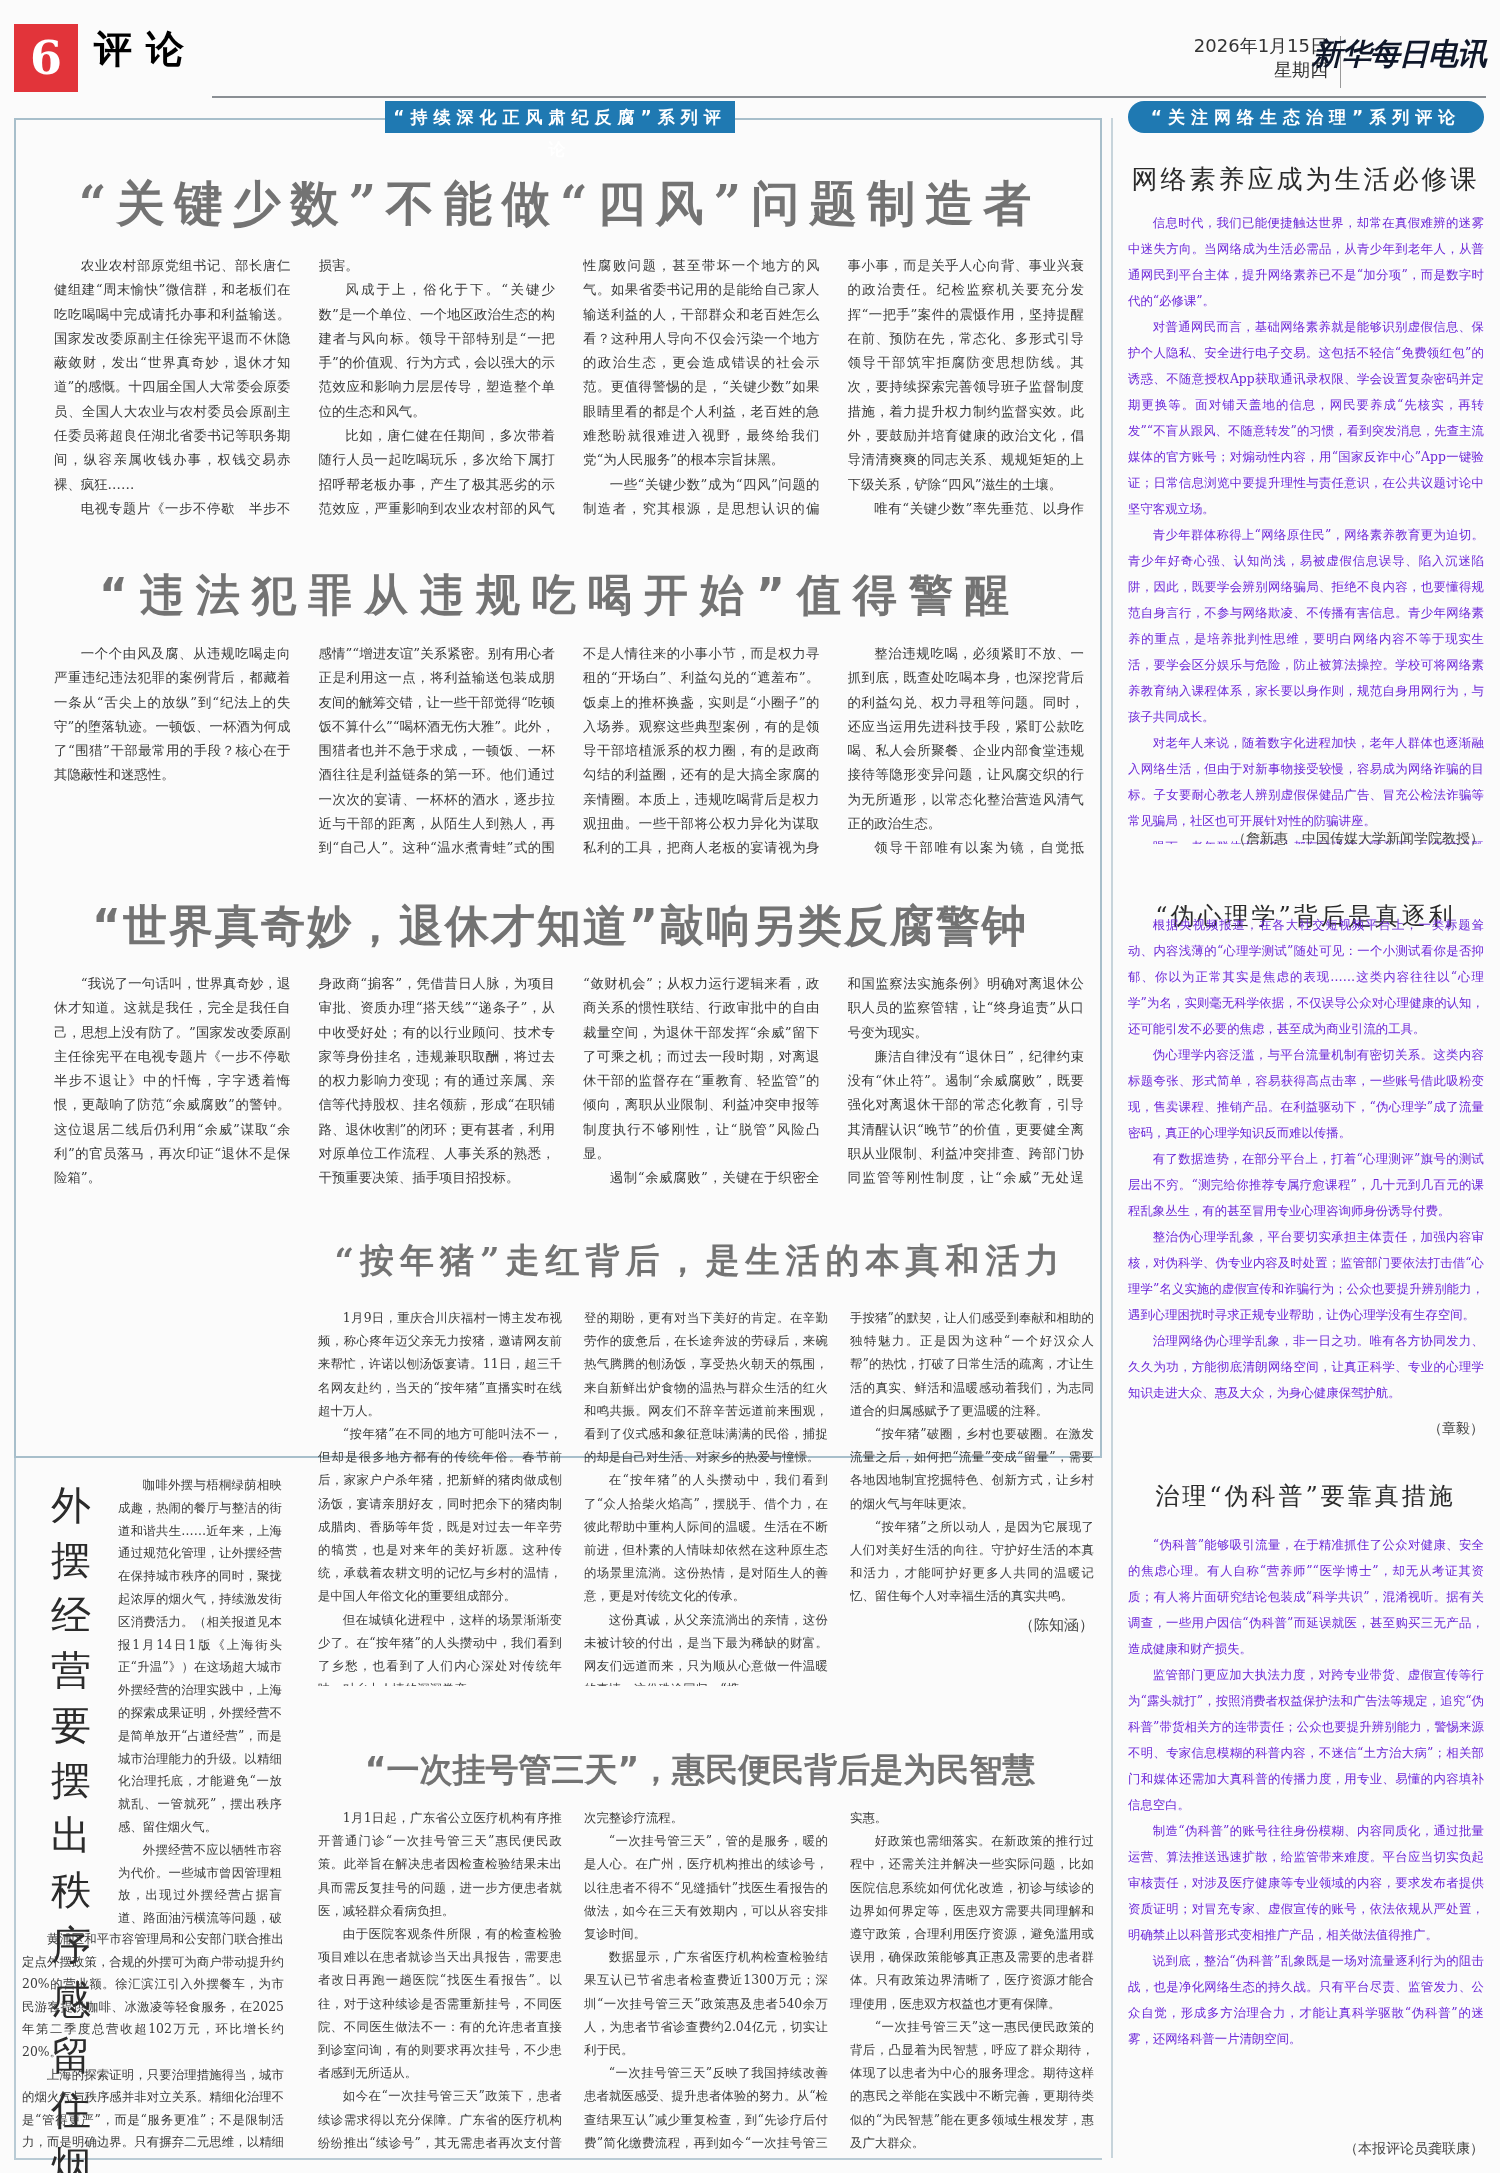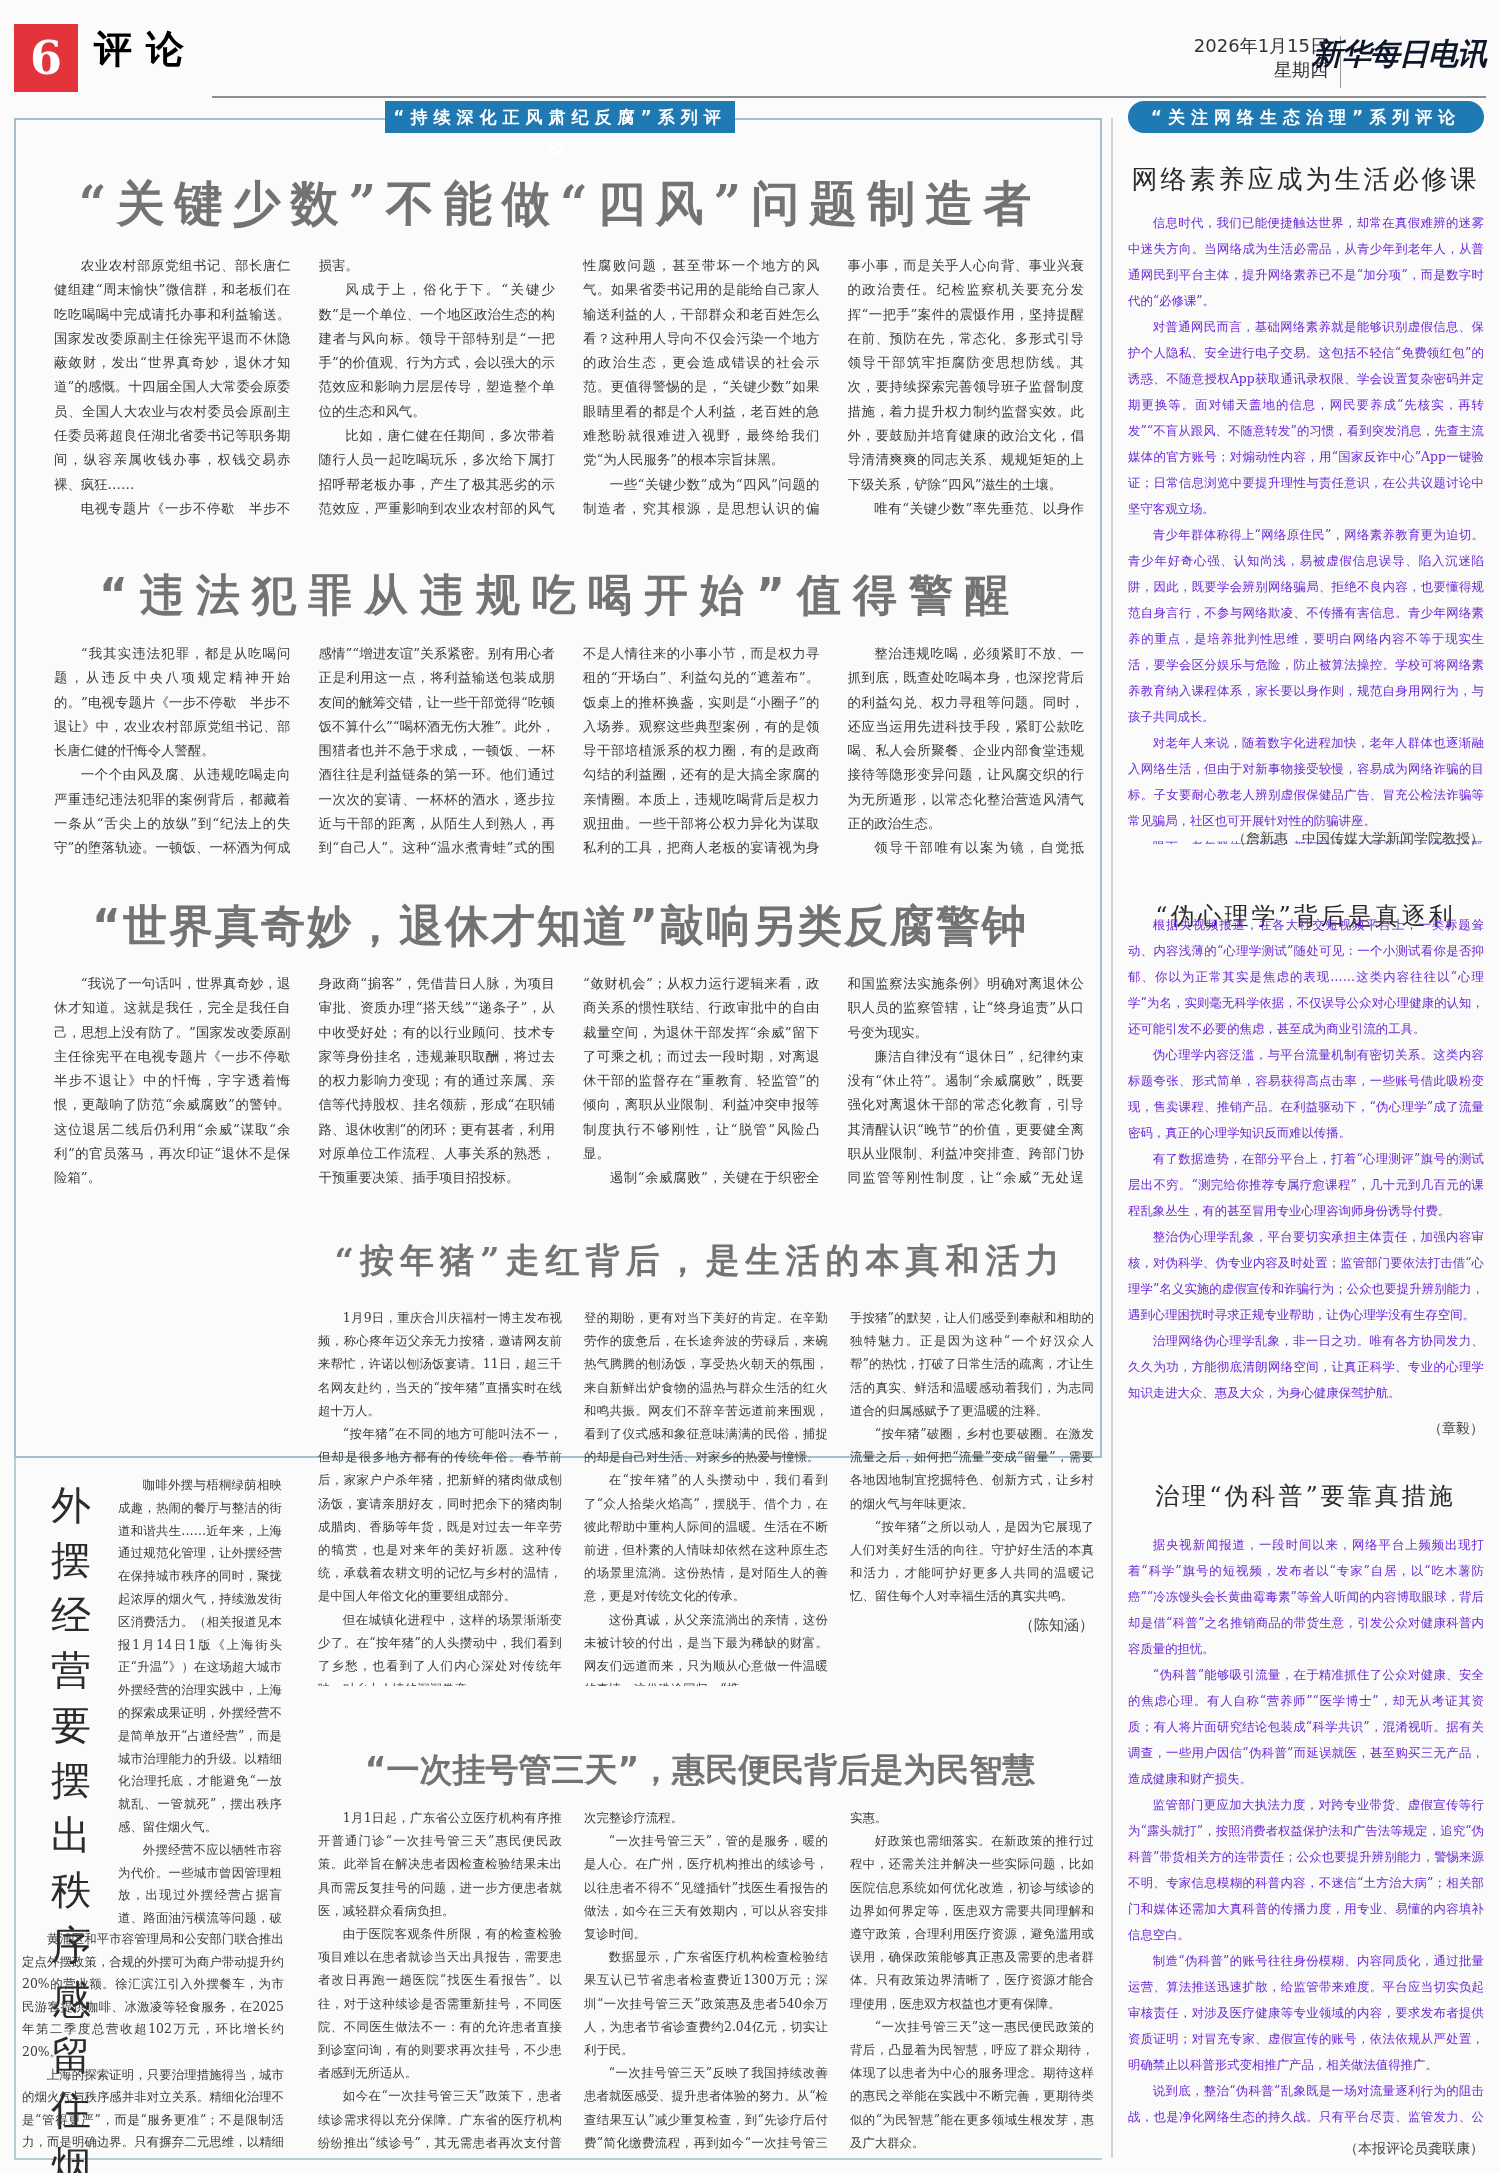--- a/index.html
+++ b/index.html
@@ -84,21 +84,20 @@
     <div class="col">
       <p class="cont">事小事，而是关乎人心向背、事业兴衰的政治责任。纪检监察机关要充分发挥“一把手”案件的震慑作用，坚持提醒在前、预防在先，常态化、多形式引导领导干部筑牢拒腐防变思想防线。其次，要持续探索完善领导班子监督制度措施，着力提升权力制约监督实效。此外，要鼓励并培育健康的政治文化，倡导清清爽爽的同志关系、规规矩矩的上下级关系，铲除“四风”滋生的土壤。</p>
       <p>唯有“关键少数”率先垂范、以身作则，在一顿饭、一杯酒这样的“小事”上严守底线，才能以上率下，涤荡风气，守护好政治生态的绿水青山。</p>
 
     </div>
   </div>
 
   <div class="headline sans" style="left:30px; top:566px; width:1060px; font-size:44px; letter-spacing:12px;">“违法犯罪从违规吃喝开始”值得警醒</div>
   <div class="cols" style="left:54px; top:642px; width:1030px; height:222px;">
     <div class="col">
-      <p>“我其实违法犯罪，都是从吃喝问题，从违反中央八项规定精神开始的。”电视专题片《一步不停歇　半步不退让》中，农业农村部原党组书记、部长唐仁健的忏悔令人警醒。</p>
       <p>一个个由风及腐、从违规吃喝走向严重违纪违法犯罪的案例背后，都藏着一条从“舌尖上的放纵”到“纪法上的失守”的堕落轨迹。一顿饭、一杯酒为何成了“围猎”干部最常用的手段？核心在于其隐蔽性和迷惑性。</p>
 
     </div>
     <div class="col">
       <p class="cont">感情”“增进友谊”关系紧密。别有用心者正是利用这一点，将利益输送包装成朋友间的觥筹交错，让一些干部觉得“吃顿饭不算什么”“喝杯酒无伤大雅”。此外，围猎者也并不急于求成，一顿饭、一杯酒往往是利益链条的第一环。他们通过一次次的宴请、一杯杯的酒水，逐步拉近与干部的距离，从陌生人到熟人，再到“自己人”。这种“温水煮青蛙”式的围猎，最容易突破干部的纪律防线。底线在推杯换盏中不断后退，一旦放松警惕，就容易从“吃人嘴软”走向“拿人手短”。</p>
 
     </div>
     <div class="col">
       <p class="cont">不是人情往来的小事小节，而是权力寻租的“开场白”、利益勾兑的“遮羞布”。饭桌上的推杯换盏，实则是“小圈子”的入场券。观察这些典型案例，有的是领导干部培植派系的权力圈，有的是政商勾结的利益圈，还有的是大搞全家腐的亲情圈。本质上，违规吃喝背后是权力观扭曲。一些干部将公权力异化为谋取私利的工具，把商人老板的宴请视为身份象征，把同僚间的聚餐饮酒当作“拉关系、搭天线”的手段。殊不知“天下没有免费的午餐”，作风“闸门”一旦松动，腐败“暗流”便会汹涌而至。</p>
     </div>
@@ -221,21 +220,20 @@
     <p>根据央视频报道，在各大社交短视频平台上，一类标题耸动、内容浅薄的“心理学测试”随处可见：一个小测试看你是否抑郁、你以为正常其实是焦虑的表现……这类内容往往以“心理学”为名，实则毫无科学依据，不仅误导公众对心理健康的认知，还可能引发不必要的焦虑，甚至成为商业引流的工具。</p>
     <p>伪心理学内容泛滥，与平台流量机制有密切关系。这类内容标题夸张、形式简单，容易获得高点击率，一些账号借此吸粉变现，售卖课程、推销产品。在利益驱动下，“伪心理学”成了流量密码，真正的心理学知识反而难以传播。</p>
     <p>有了数据造势，在部分平台上，打着“心理测评”旗号的测试层出不穷。“测完给你推荐专属疗愈课程”，几十元到几百元的课程乱象丛生，有的甚至冒用专业心理咨询师身份诱导付费。</p>
     <p>整治伪心理学乱象，平台要切实承担主体责任，加强内容审核，对伪科学、伪专业内容及时处置；监管部门要依法打击借“心理学”名义实施的虚假宣传和诈骗行为；公众也要提升辨别能力，遇到心理困扰时寻求正规专业帮助，让伪心理学没有生存空间。</p>
     <p>治理网络伪心理学乱象，非一日之功。唯有各方协同发力、久久为功，方能彻底清朗网络空间，让真正科学、专业的心理学知识走进大众、惠及大众，为身心健康保驾护航。</p>
   </div>
   <div class="byline" style="position:absolute; left:1128px; top:1414px; width:356px; font-size:14px;">（章毅）</div>
 
   <div class="right-title" style="left:1125px; top:1480px; width:361px; font-size:24px;">治理“伪科普”要靠真措施</div>
   <div class="right-text" style="left:1128px; top:1532px; width:356px; height:604px;">
-    <p>据央视新闻报道，一段时间以来，网络平台上频频出现打着“科学”旗号的短视频，发布者以“专家”自居，以“吃木薯防癌”“冷冻馒头会长黄曲霉毒素”等耸人听闻的内容博取眼球，背后却是借“科普”之名推销商品的带货生意，引发公众对健康科普内容质量的担忧。</p>
     <p>“伪科普”能够吸引流量，在于精准抓住了公众对健康、安全的焦虑心理。有人自称“营养师”“医学博士”，却无从考证其资质；有人将片面研究结论包装成“科学共识”，混淆视听。据有关调查，一些用户因信“伪科普”而延误就医，甚至购买三无产品，造成健康和财产损失。</p>
     <p>监管部门更应加大执法力度，对跨专业带货、虚假宣传等行为“露头就打”，按照消费者权益保护法和广告法等规定，追究“伪科普”带货相关方的连带责任；公众也要提升辨别能力，警惕来源不明、专家信息模糊的科普内容，不迷信“土方治大病”；相关部门和媒体还需加大真科普的传播力度，用专业、易懂的内容填补信息空白。</p>
     <p>制造“伪科普”的账号往往身份模糊、内容同质化，通过批量运营、算法推送迅速扩散，给监管带来难度。平台应当切实负起审核责任，对涉及医疗健康等专业领域的内容，要求发布者提供资质证明；对冒充专家、虚假宣传的账号，依法依规从严处置，明确禁止以科普形式变相推广产品，相关做法值得推广。</p>
     <p>说到底，整治“伪科普”乱象既是一场对流量逐利行为的阻击战，也是净化网络生态的持久战。只有平台尽责、监管发力、公众自觉，形成多方治理合力，才能让真科学驱散“伪科普”的迷雾，还网络科普一片清朗空间。</p>
   </div>
   <div class="byline" style="position:absolute; left:1128px; top:2134px; width:356px; font-size:14px;">（本报评论员龚联康）</div>
 
 </div>
 
 </body></html>

